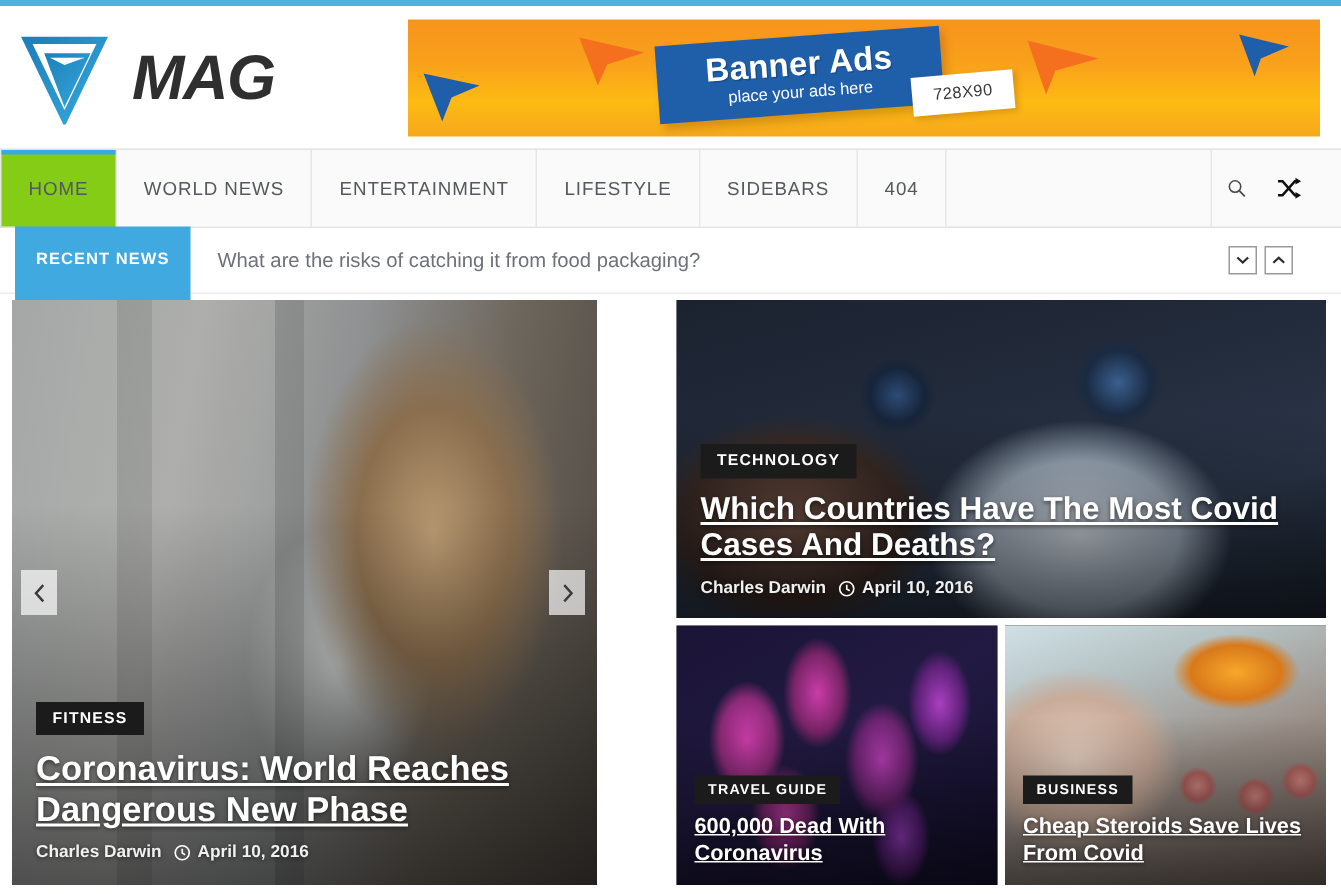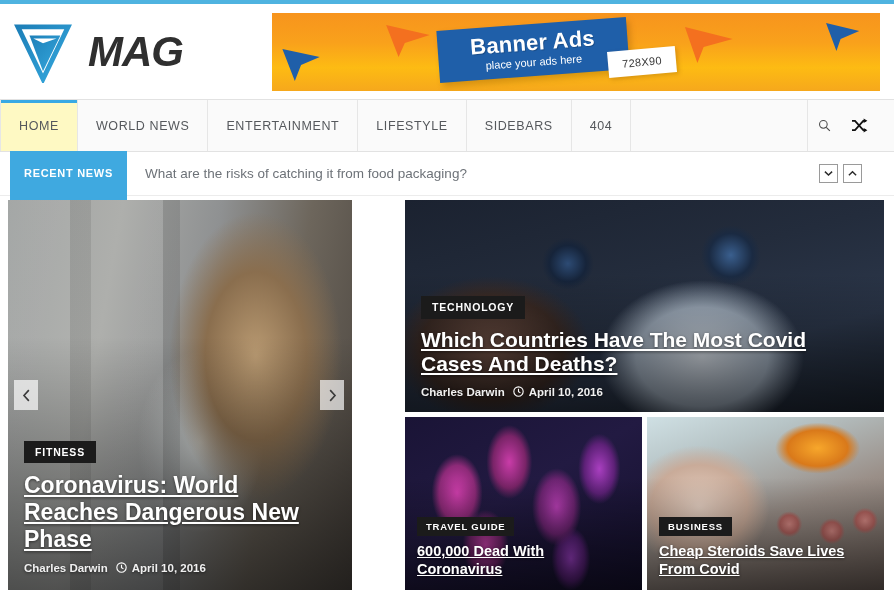--- a/index.html
+++ b/index.html
@@ -78,21 +78,21 @@
   .nav-item {
     position: relative;
     display: flex; align-items: center; justify-content: center;
     padding: 0 18px;
     font-size: 12.5px; color: #55585c; letter-spacing: .6px;
     border-right: 1px solid #e6e6e6;
     cursor: pointer;
     background: #fafafa;
   }
   .nav-item:first-child { border-left: 1px solid #e6e6e6; }
-  .nav-item.active { background: #fef9c3; }
+  .nav-item.active { background: #84cc16; }
   .nav-item.active::before {
     content: ""; position: absolute; left: 0; right: 0; top: 0;
     height: 3px; background: #38a9e4;
   }
   .nav-spacer { flex: 1; border-right: 1px solid #e6e6e6; }
   .nav-tools {
     display: flex; align-items: center; gap: 20px;
     padding: 0 26px 0 10px;
   }
   .nav-tools .ic { cursor: pointer; display:flex; align-items:center; }
@@ -127,21 +127,21 @@
 
   
   .grid {
     position: relative;
     display: flex;
     gap: 5px;
     padding: 0 10px 0 8px;
     height: 390px;
     margin-top: 4px;
   }
-  .col-left { width: 344px; position: relative; }
+  .col-left { width: 390px; position: relative; }
   .col-right { flex: 1; display: flex; flex-direction: column; gap: 5px; padding-left: 48px; }
 
   .card { position: relative; overflow: hidden; background:#333; }
   .card .shade {
     position: absolute; inset: 0;
     background: linear-gradient(180deg, rgba(0,0,0,0) 35%, rgba(0,0,0,.55) 100%);
   }
   .card-body { position: absolute; left: 0; right: 0; bottom: 0; padding: 14px 16px 16px; }
   .cat {
     display: inline-block;
@@ -153,21 +153,21 @@
   }
   .headline {
     color: #fff; font-weight: bold;
     text-shadow: 0 1px 3px rgba(0,0,0,.55);
     cursor: pointer;
     text-decoration: underline;
   }
   .meta {
     margin-top: 9px;
     color: #f0f0f0; font-size: 11.5px; font-weight: bold;
-    display: flex; align-items: flex-start; gap: 5px;
+    display: flex; align-items: center; gap: 5px;
     text-shadow: 0 1px 3px rgba(0,0,0,.55);
   }
   .meta .clock { display:inline-flex; margin-left: 3px; }
 
   .feature-main { height: 390px; }
   .feature-main .headline { font-size: 23px; line-height: 1.17; }
 
   .feature-top { height: 212px; }
   .feature-top .headline { font-size: 21px; line-height: 1.17; }
   .feature-top .card-body { padding-bottom: 14px; }

